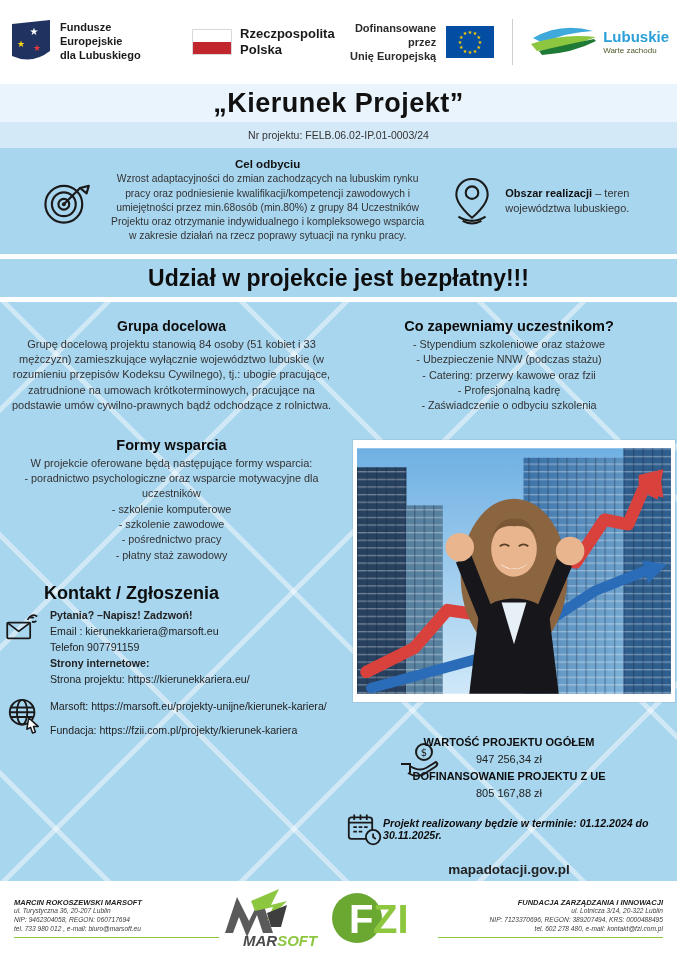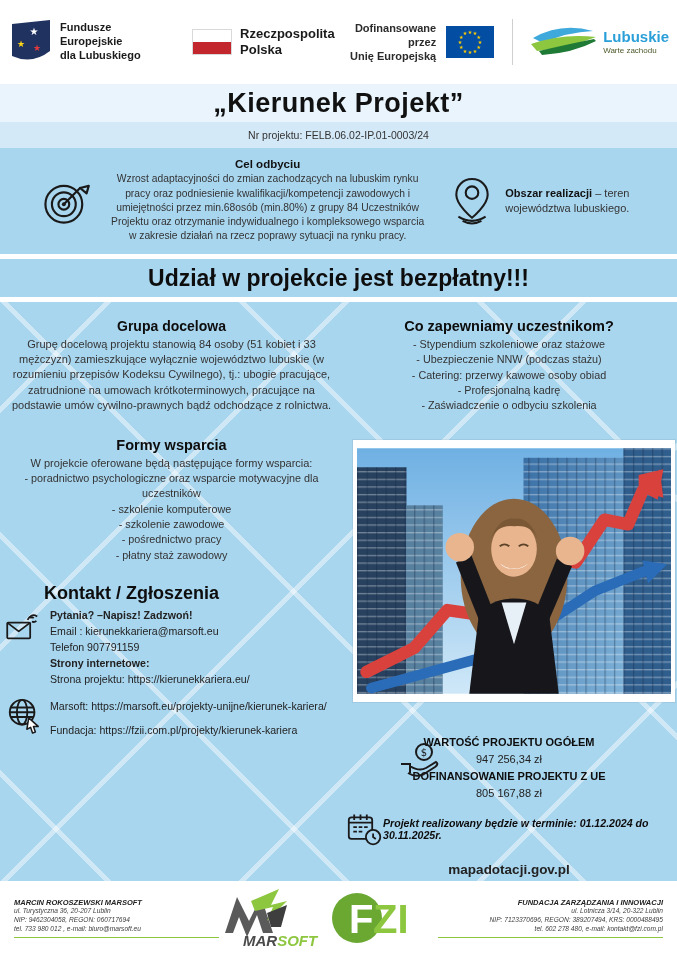--- a/index.html
+++ b/index.html
@@ -253,21 +253,21 @@
         </div>
       </div>
     </div>
 
     <div class="col-right">
       <div class="sec">
         <div class="sec-h">Co zapewniamy uczestnikom?</div>
         <div>
             <div class="list-line">- Stypendium szkoleniowe oraz stażowe</div>
             <div class="list-line">- Ubezpieczenie NNW (podczas stażu)</div>
-            <div class="list-line">- Catering: przerwy kawowe osoby obiad</div>
+            <div class="list-line">- Catering: przerwy kawowe oraz fzii</div>
             <div class="list-line">- Profesjonalną kadrę</div>
             <div class="list-line">- Zaświadczenie o odbyciu szkolenia</div>
           </div>
       </div>
 
       <div class="photo-frame">
         <svg width="314" height="254" viewBox="0 0 330 258">
           <defs>
             <linearGradient id="sky" x1="0" y1="0" x2="0" y2="1">
               <stop offset="0" stop-color="#6fb0e3"></stop>

